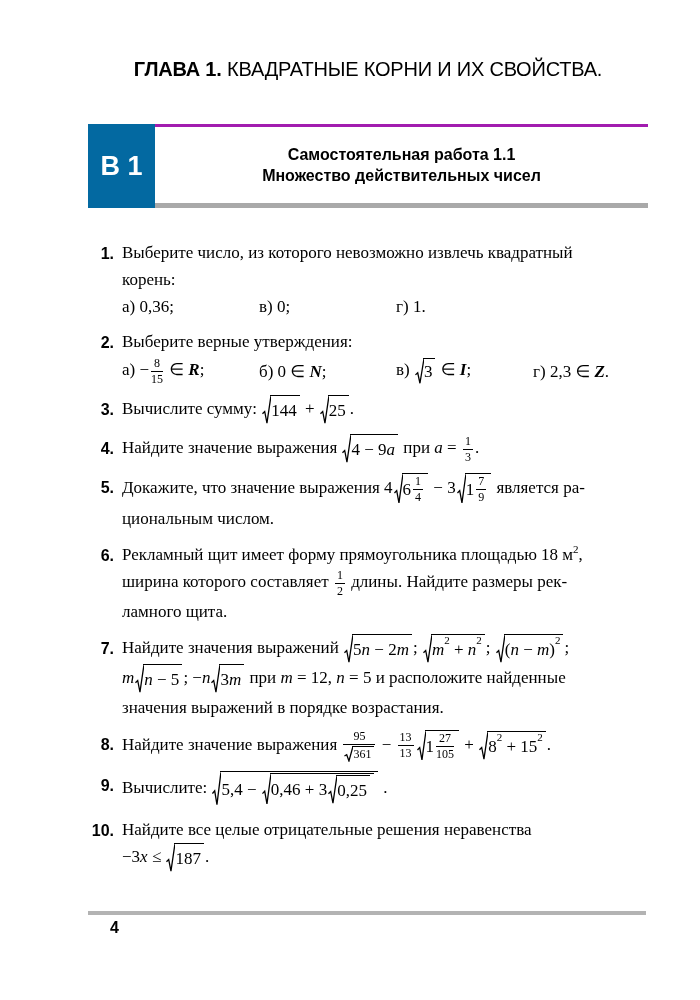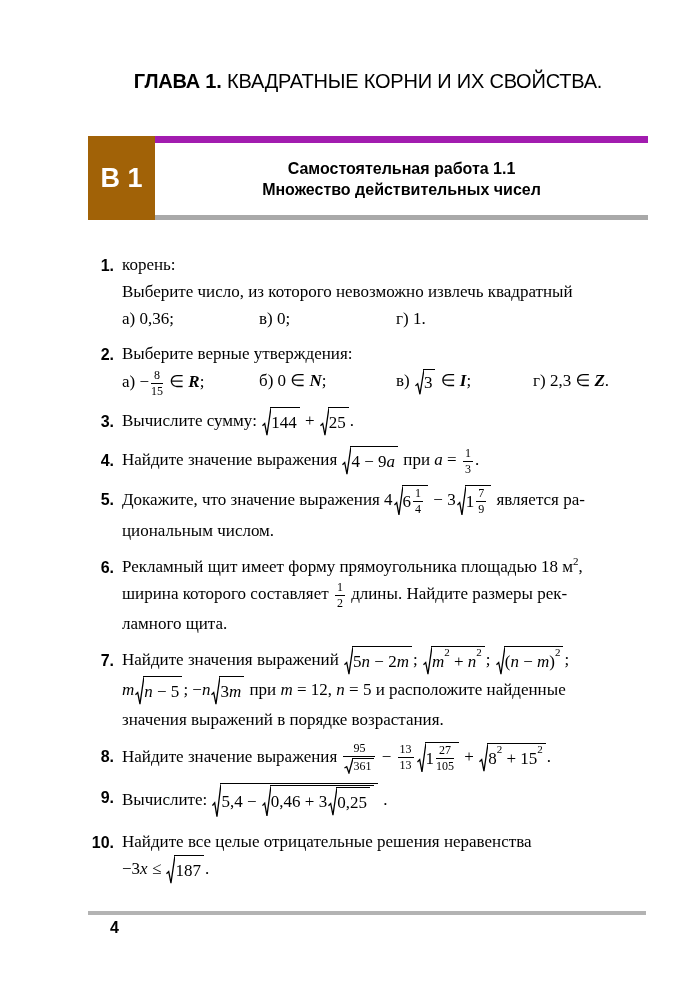--- a/index.html
+++ b/index.html
@@ -1,53 +1,53 @@
 <!DOCTYPE html>
 <html><head>
 <meta charset="utf-8">
 <style>
   html,body { margin:0; padding:0; background:#fff; }
   #page {
     position:relative; width:700px; height:1000px; background:#fff;
     font-family:"Liberation Serif", serif; color:#000; overflow:hidden;
   }
-  .content { position:absolute; left:88px; top:16px; width:560px; }
+  .content { position:absolute; left:88px; top:4px; width:560px; }
 
   
   .chapter {
     margin-top:52px; text-align:center;
     font-family:"Liberation Sans", sans-serif; font-size:20px; line-height:27px;
     letter-spacing:-0.2px;
   }
   .chapter b { font-weight:bold; }
 
   
   .work-box { margin-top:41px; display:flex; height:84px; }
   .variant {
-    flex:none; width:67px; background:#a16207; color:#fff;
+    flex:none; width:67px; background:#0369a1; color:#fff;
     display:flex; align-items:center; justify-content:center;
     font-family:"Liberation Sans", sans-serif; font-weight:bold; font-size:27px;
   }
   .work-right {
-    flex:1; border-top:7px solid #a21caf; border-bottom:5px solid #a9a9a9;
+    flex:1; border-top:3px solid #a21caf; border-bottom:5px solid #a9a9a9;
     display:flex; flex-direction:column; justify-content:center; text-align:center;
     font-family:"Liberation Sans", sans-serif; font-weight:bold; font-size:16px; line-height:21px;
     background:#fff;
   }
 
   
   .problems { margin-top:31px; font-size:17px; }
   .problem { display:flex; margin-bottom:9px; }
   .pnum {
     flex:none; width:26px; text-align:right; margin-right:8px; padding-top:1px;
     font-family:"Liberation Sans", sans-serif; font-weight:bold; font-size:16px; line-height:27px;
   }
   .pbody { flex:1; }
   .pline { line-height:27px; min-height:27px; }
-  .opts { display:flex; align-items:flex-start; margin-top:2px; line-height:24px; }
+  .opts { display:flex; align-items:center; margin-top:2px; line-height:24px; }
   .opt { width:137px; flex:none; }
   .opt:last-child { width:auto; }
 
   
   i { font-style:italic; }
   b.set { font-weight:bold; font-style:italic; }
   sup { font-size:11px; line-height:1; vertical-align:super; }
   .frac {
     display:inline-flex; flex-direction:column; text-align:center;
     vertical-align:middle; font-size:12px; line-height:13px; margin:0 2px;
@@ -85,22 +85,22 @@
       <div class="work-right">
         <div>Самостоятельная работа 1.1</div>
         <div>Множество действительных чисел</div>
       </div>
     </div>
 
     <div class="problems">
         <div class="problem">
           <div class="pnum">1.</div>
           <div class="pbody">
+            <div class="pline">Выберите число, из которого невозможно извлечь квадратный</div>
             <div class="pline">корень:</div>
-            <div class="pline">Выберите число, из которого невозможно извлечь квадратный</div>
             <div class="opts">
               <span class="opt">а) 0,36;</span>
               <span class="opt">в) 0;</span>
               <span class="opt">г) 1.</span>
             </div>
           </div>
         </div>
         <div class="problem">
           <div class="pnum">2.</div>
           <div class="pbody">

